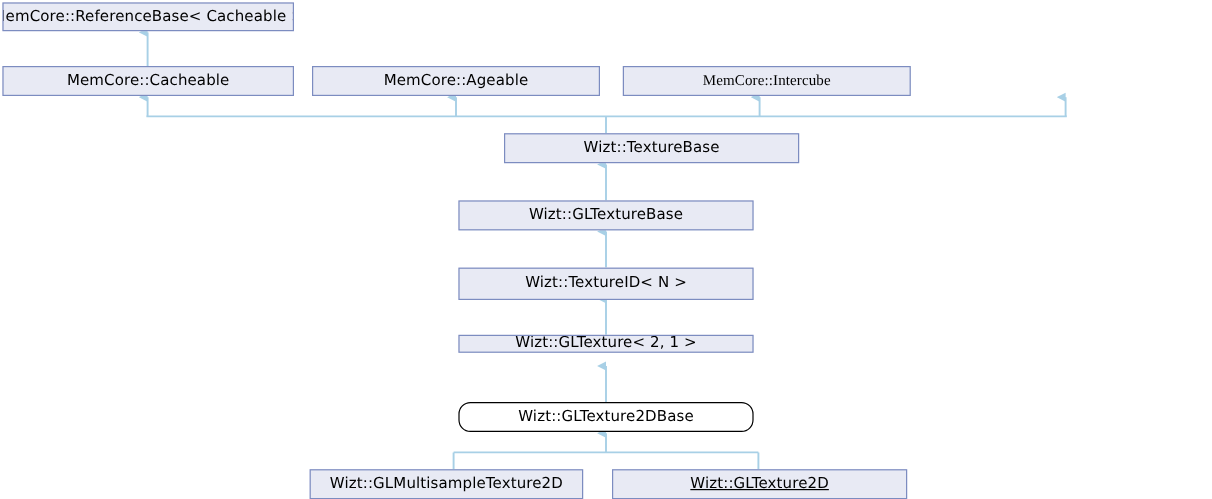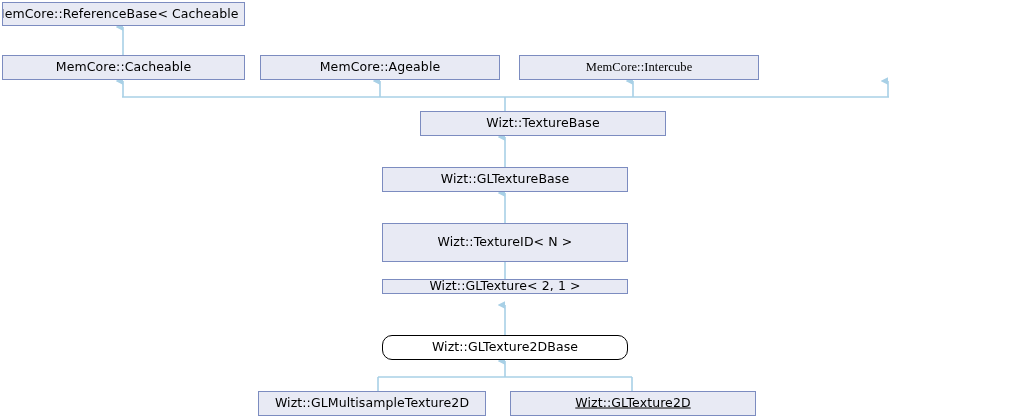--- a/index.html
+++ b/index.html
@@ -89,21 +89,21 @@
 
 
   <div class="node base" style="left:382px;top:111px;width:246px;height:25px;margin-left:38px;">
     <span>Wizt::TextureBase</span>
   </div>
 
   <div class="node base" style="left:382px;top:167px;width:246px;height:25px;">
     <span>Wizt::GLTextureBase</span>
   </div>
 
-  <div class="node base" style="left:382px;top:223px;width:246px;height:39px;">
+  <div class="node base" style="left:382px;top:223px;width:246px;height:27px;">
     <span>Wizt::TextureID&lt; N &gt;</span>
   </div>
 
   <div class="node base" style="left:382px;top:279px;width:246px;height:15px;">
     <span>Wizt::GLTexture&lt; 2, 1 &gt;</span>
   </div>
 
   <div class="node plain" style="left:382px;top:335px;width:246px;height:25px;border-radius:10px;">
     <span>Wizt::GLTexture2DBase</span>
   </div>

